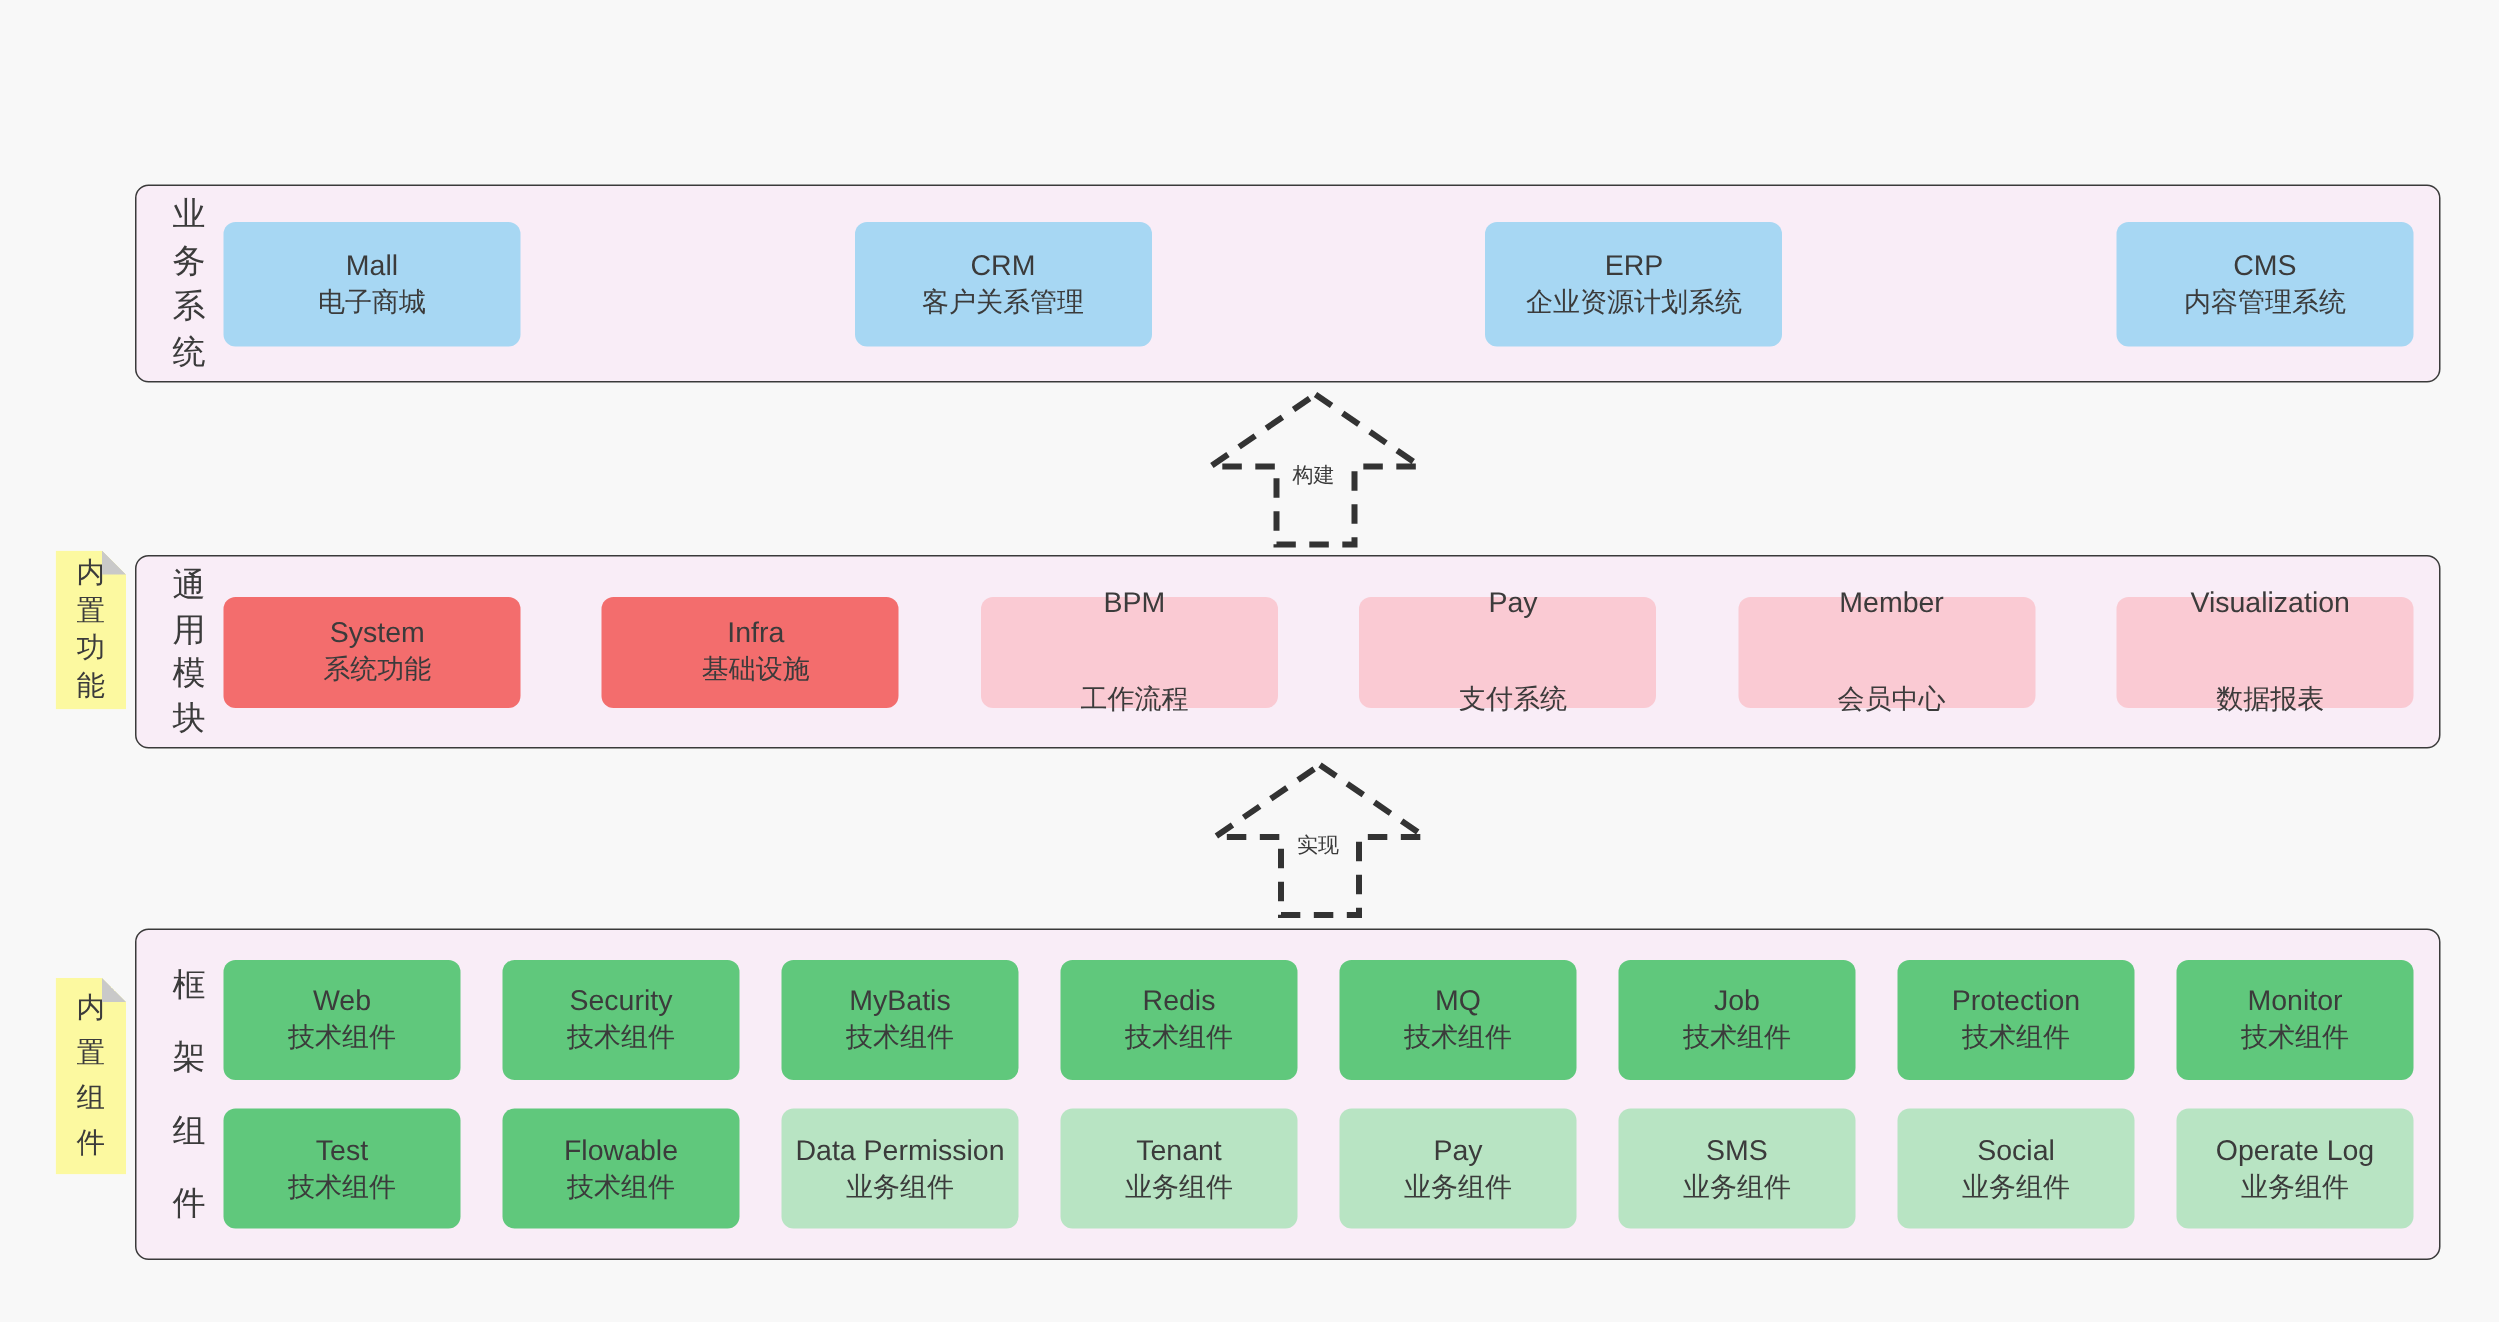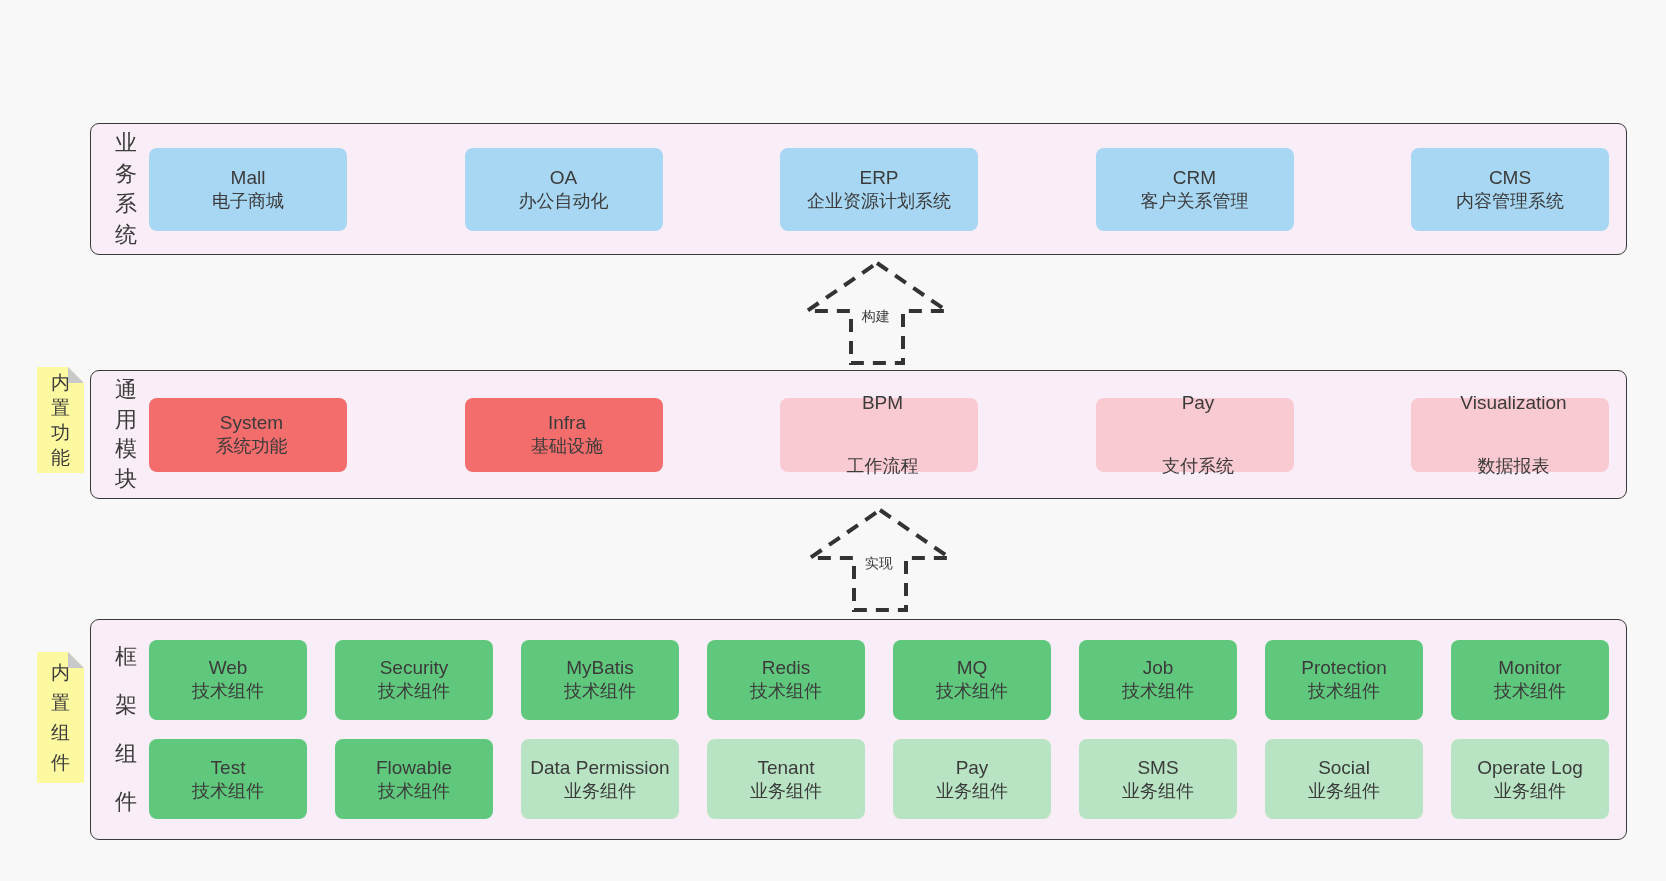--- a/index.html
+++ b/index.html
@@ -134,30 +134,26 @@
         <span>系</span>
         <span>统</span>
       </div>
     <div class="band-content">
       <div class="box-row">
           <div class="box blue">
             <div class="box-title">Mall</div>
             <div class="box-subtitle">电子商城</div>
           </div>
           <div class="box blue">
-            <div class="box-title">OA</div>
-            <div class="box-subtitle">办公自动化</div>
+            <div class="box-title">CRM</div>
+            <div class="box-subtitle">客户关系管理</div>
           </div>
           <div class="box blue">
             <div class="box-title">ERP</div>
             <div class="box-subtitle">企业资源计划系统</div>
-          </div>
-          <div class="box blue">
-            <div class="box-title">CRM</div>
-            <div class="box-subtitle">客户关系管理</div>
           </div>
           <div class="box blue">
             <div class="box-title">CMS</div>
             <div class="box-subtitle">内容管理系统</div>
           </div>
         </div>
     </div>
   </section>
 
   <div class="arrow arrow-build">
@@ -193,20 +189,24 @@
           </div>
           <div class="box pink">
             <div class="box-title">BPM</div>
             <div class="box-subtitle">工作流程</div>
           </div>
           <div class="box pink">
             <div class="box-title">Pay</div>
             <div class="box-subtitle">支付系统</div>
           </div>
           <div class="box pink">
+            <div class="box-title">Member</div>
+            <div class="box-subtitle">会员中心</div>
+          </div>
+          <div class="box pink">
             <div class="box-title">Visualization</div>
             <div class="box-subtitle">数据报表</div>
           </div>
         </div>
     </div>
   </section>
 
   <div class="arrow arrow-implement">
     <svg viewBox="0 0 150 106">
       <polygon points="75,3 145,51 101,51 101,103 49,103 49,51 5,51"></polygon>

